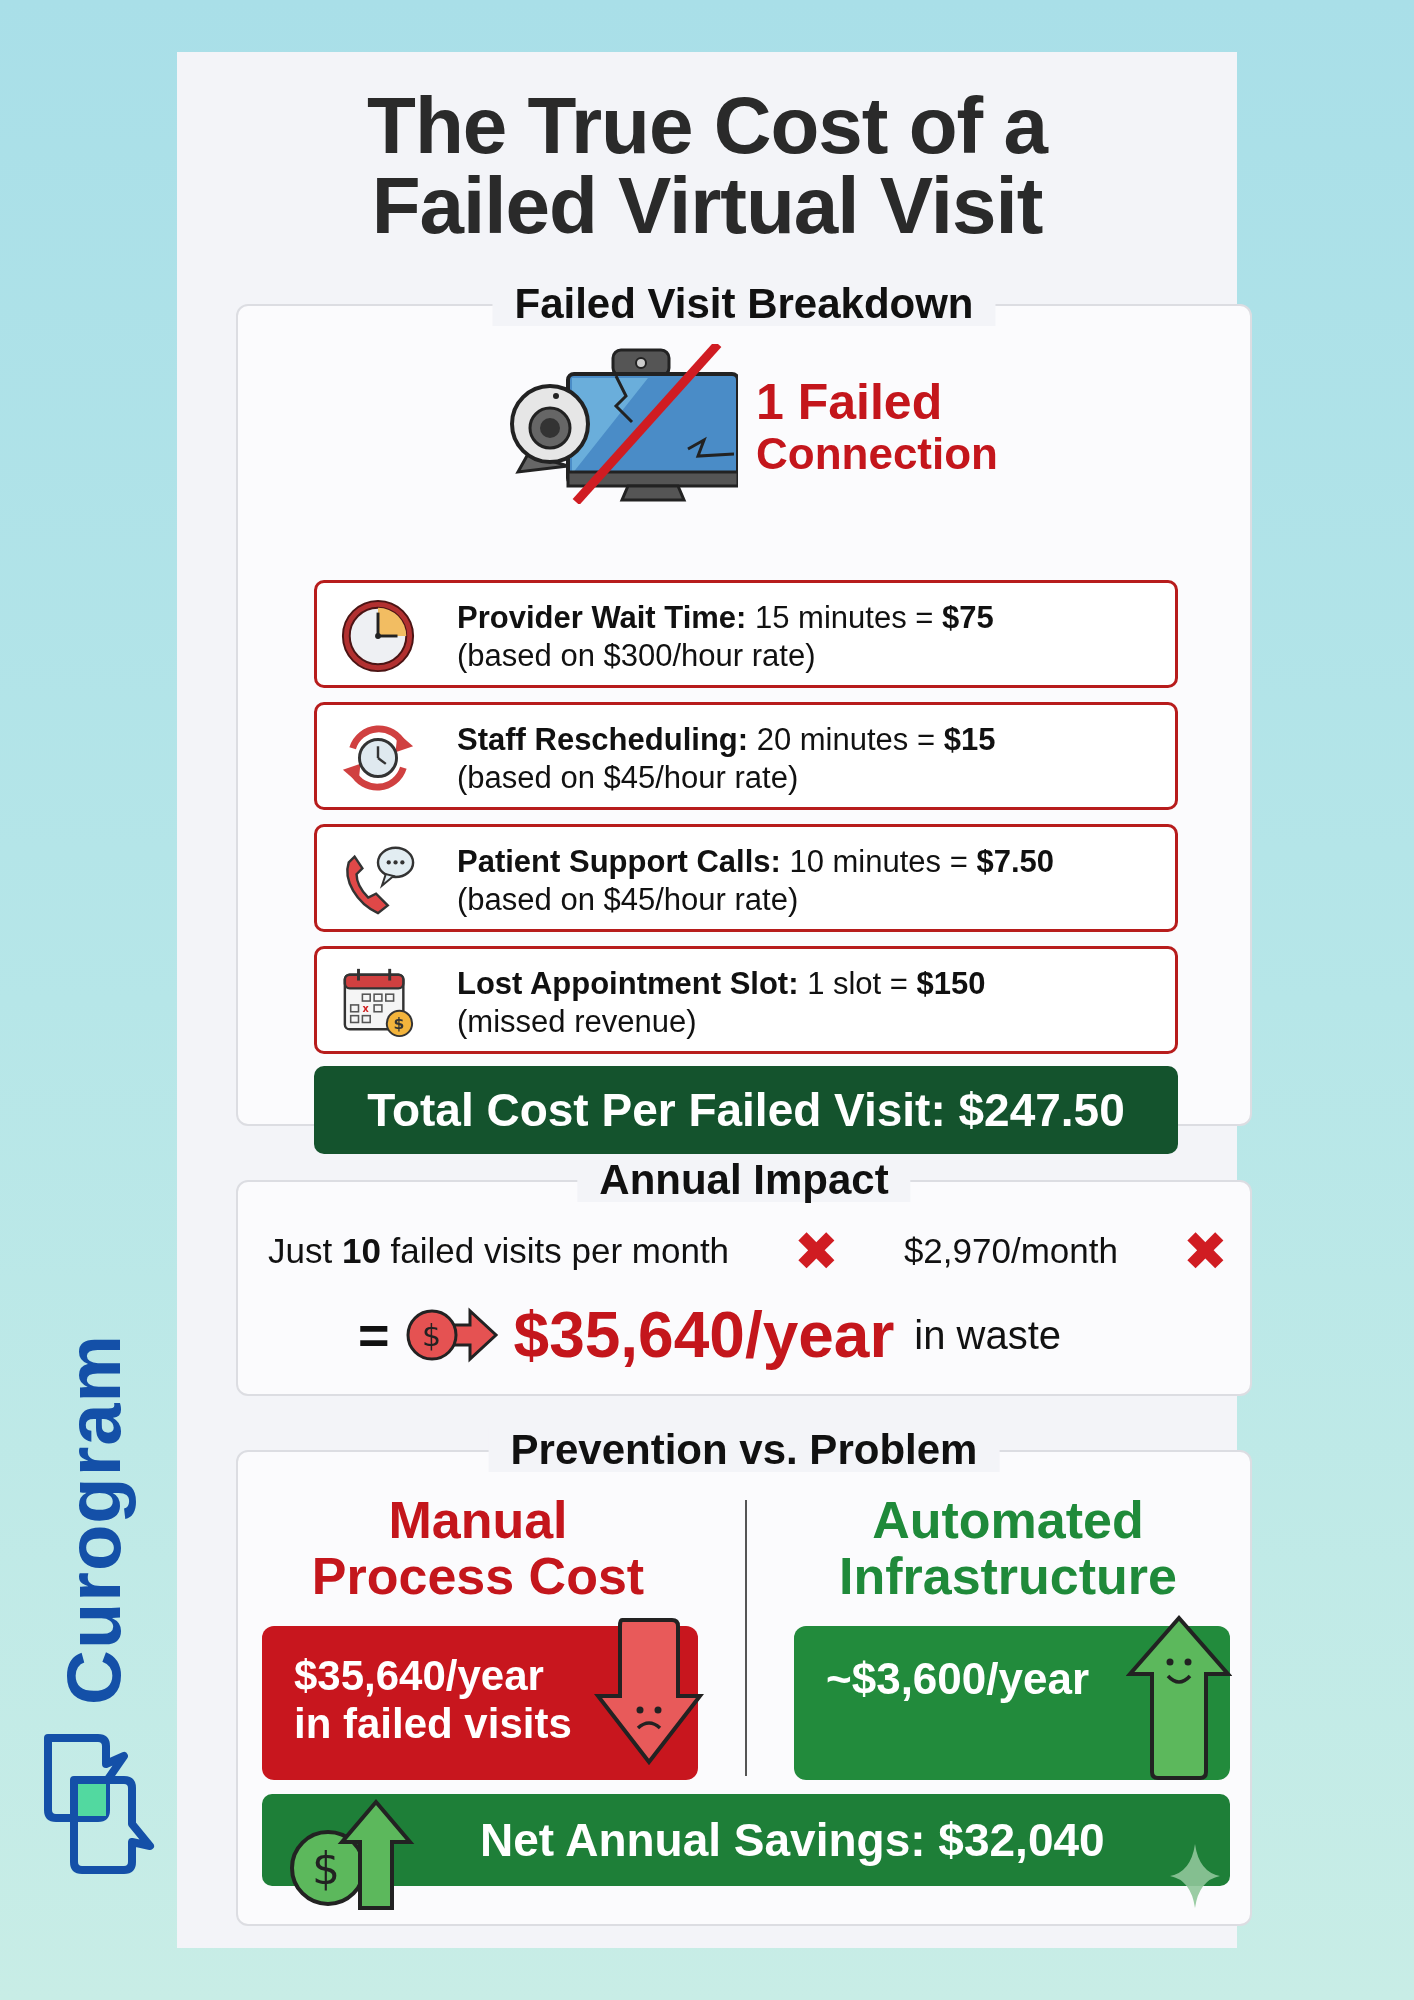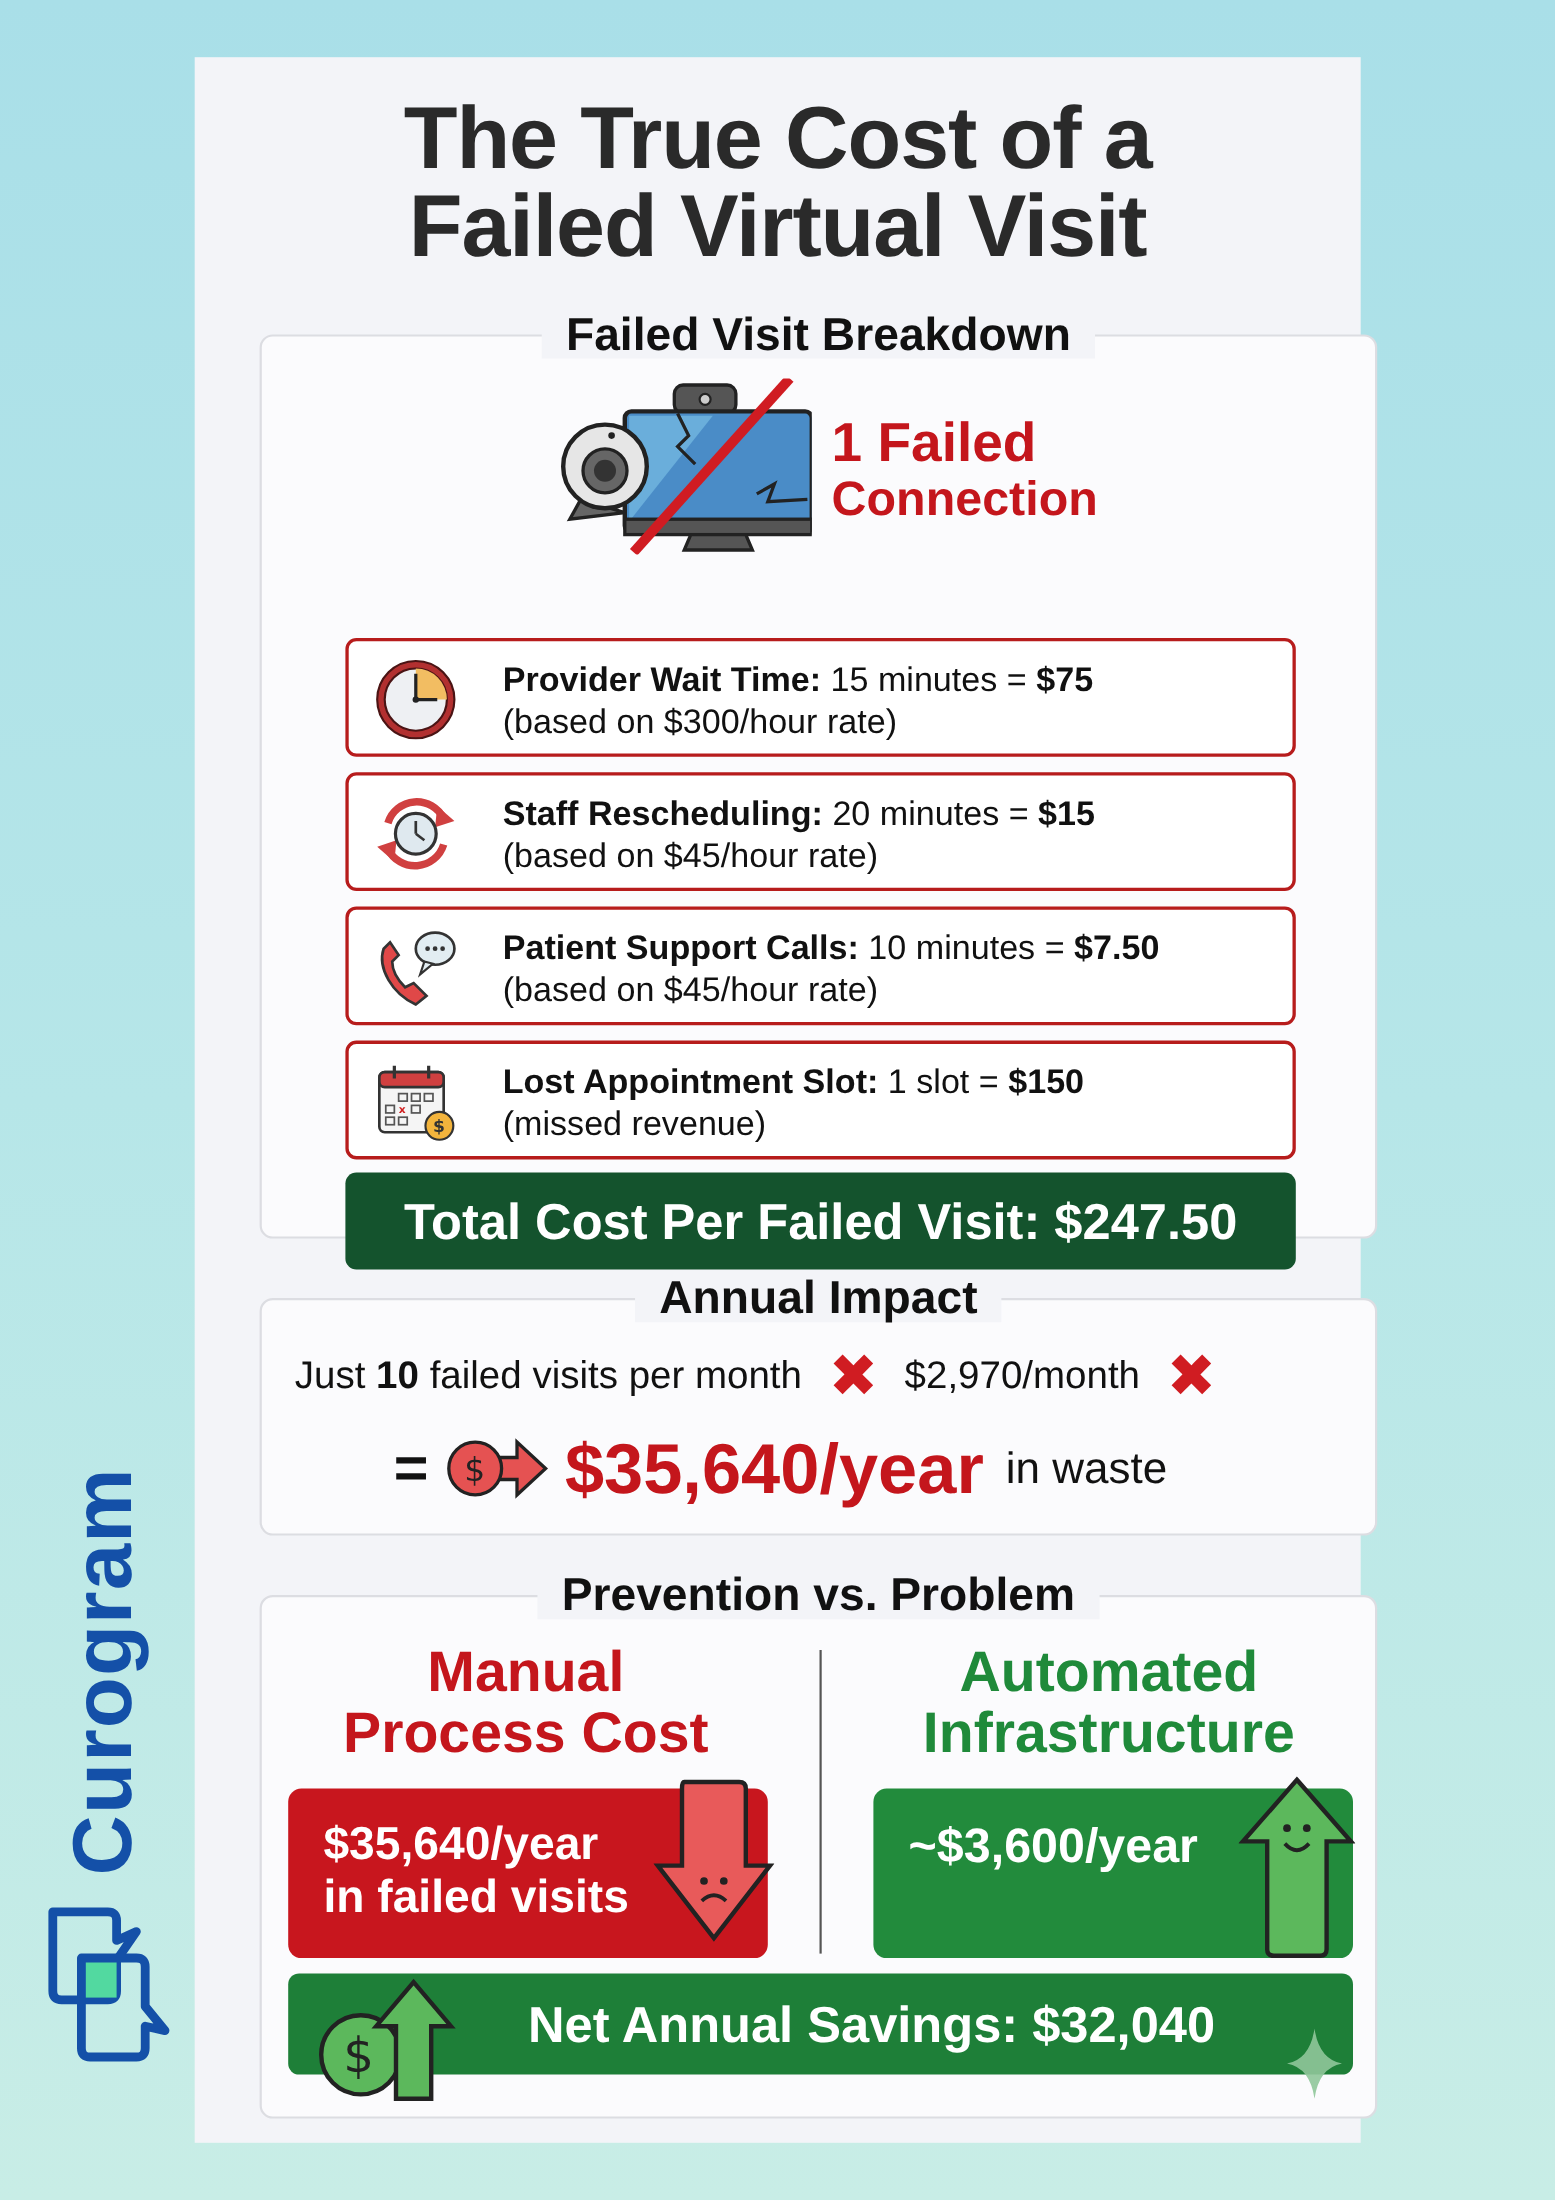--- a/index.html
+++ b/index.html
@@ -47,21 +47,21 @@
     .cost-item .sub { display: block; }
     .total-bar {
       position: absolute; left: 76px; top: 760px; width: 864px; height: 88px;
       background: #14532d; border-radius: 10px; color: #fff; text-align: center;
       font-weight: 700; font-size: 46px; line-height: 88px;
     }
     
     .sec2 { top: 1128px; height: 216px; }
     .annual-line1 {
       position: absolute; left: 30px; top: 44px; width: 960px; font-size: 35px; line-height: 50px;
-      display: flex; align-items: center; gap: 24px; color: #111;
+      display: flex; align-items: center; gap: 24px; color: #111; justify-content: space-between;
     }
     .xmark { color: #d01c22; font-weight: 700; font-size: 54px; line-height: 50px; }
     .annual-line2 {
       position: absolute; left: 120px; top: 118px; display: flex; align-items: center; gap: 14px;
     }
     .eq { font-weight: 700; font-size: 54px; color: #111; }
     .big-red { color: #c4161c; font-weight: 700; font-size: 64px; line-height: 70px; }
     .in-waste { font-size: 40px; color: #111; margin-left: 6px; }
     
     .sec3 { top: 1398px; height: 476px; }

